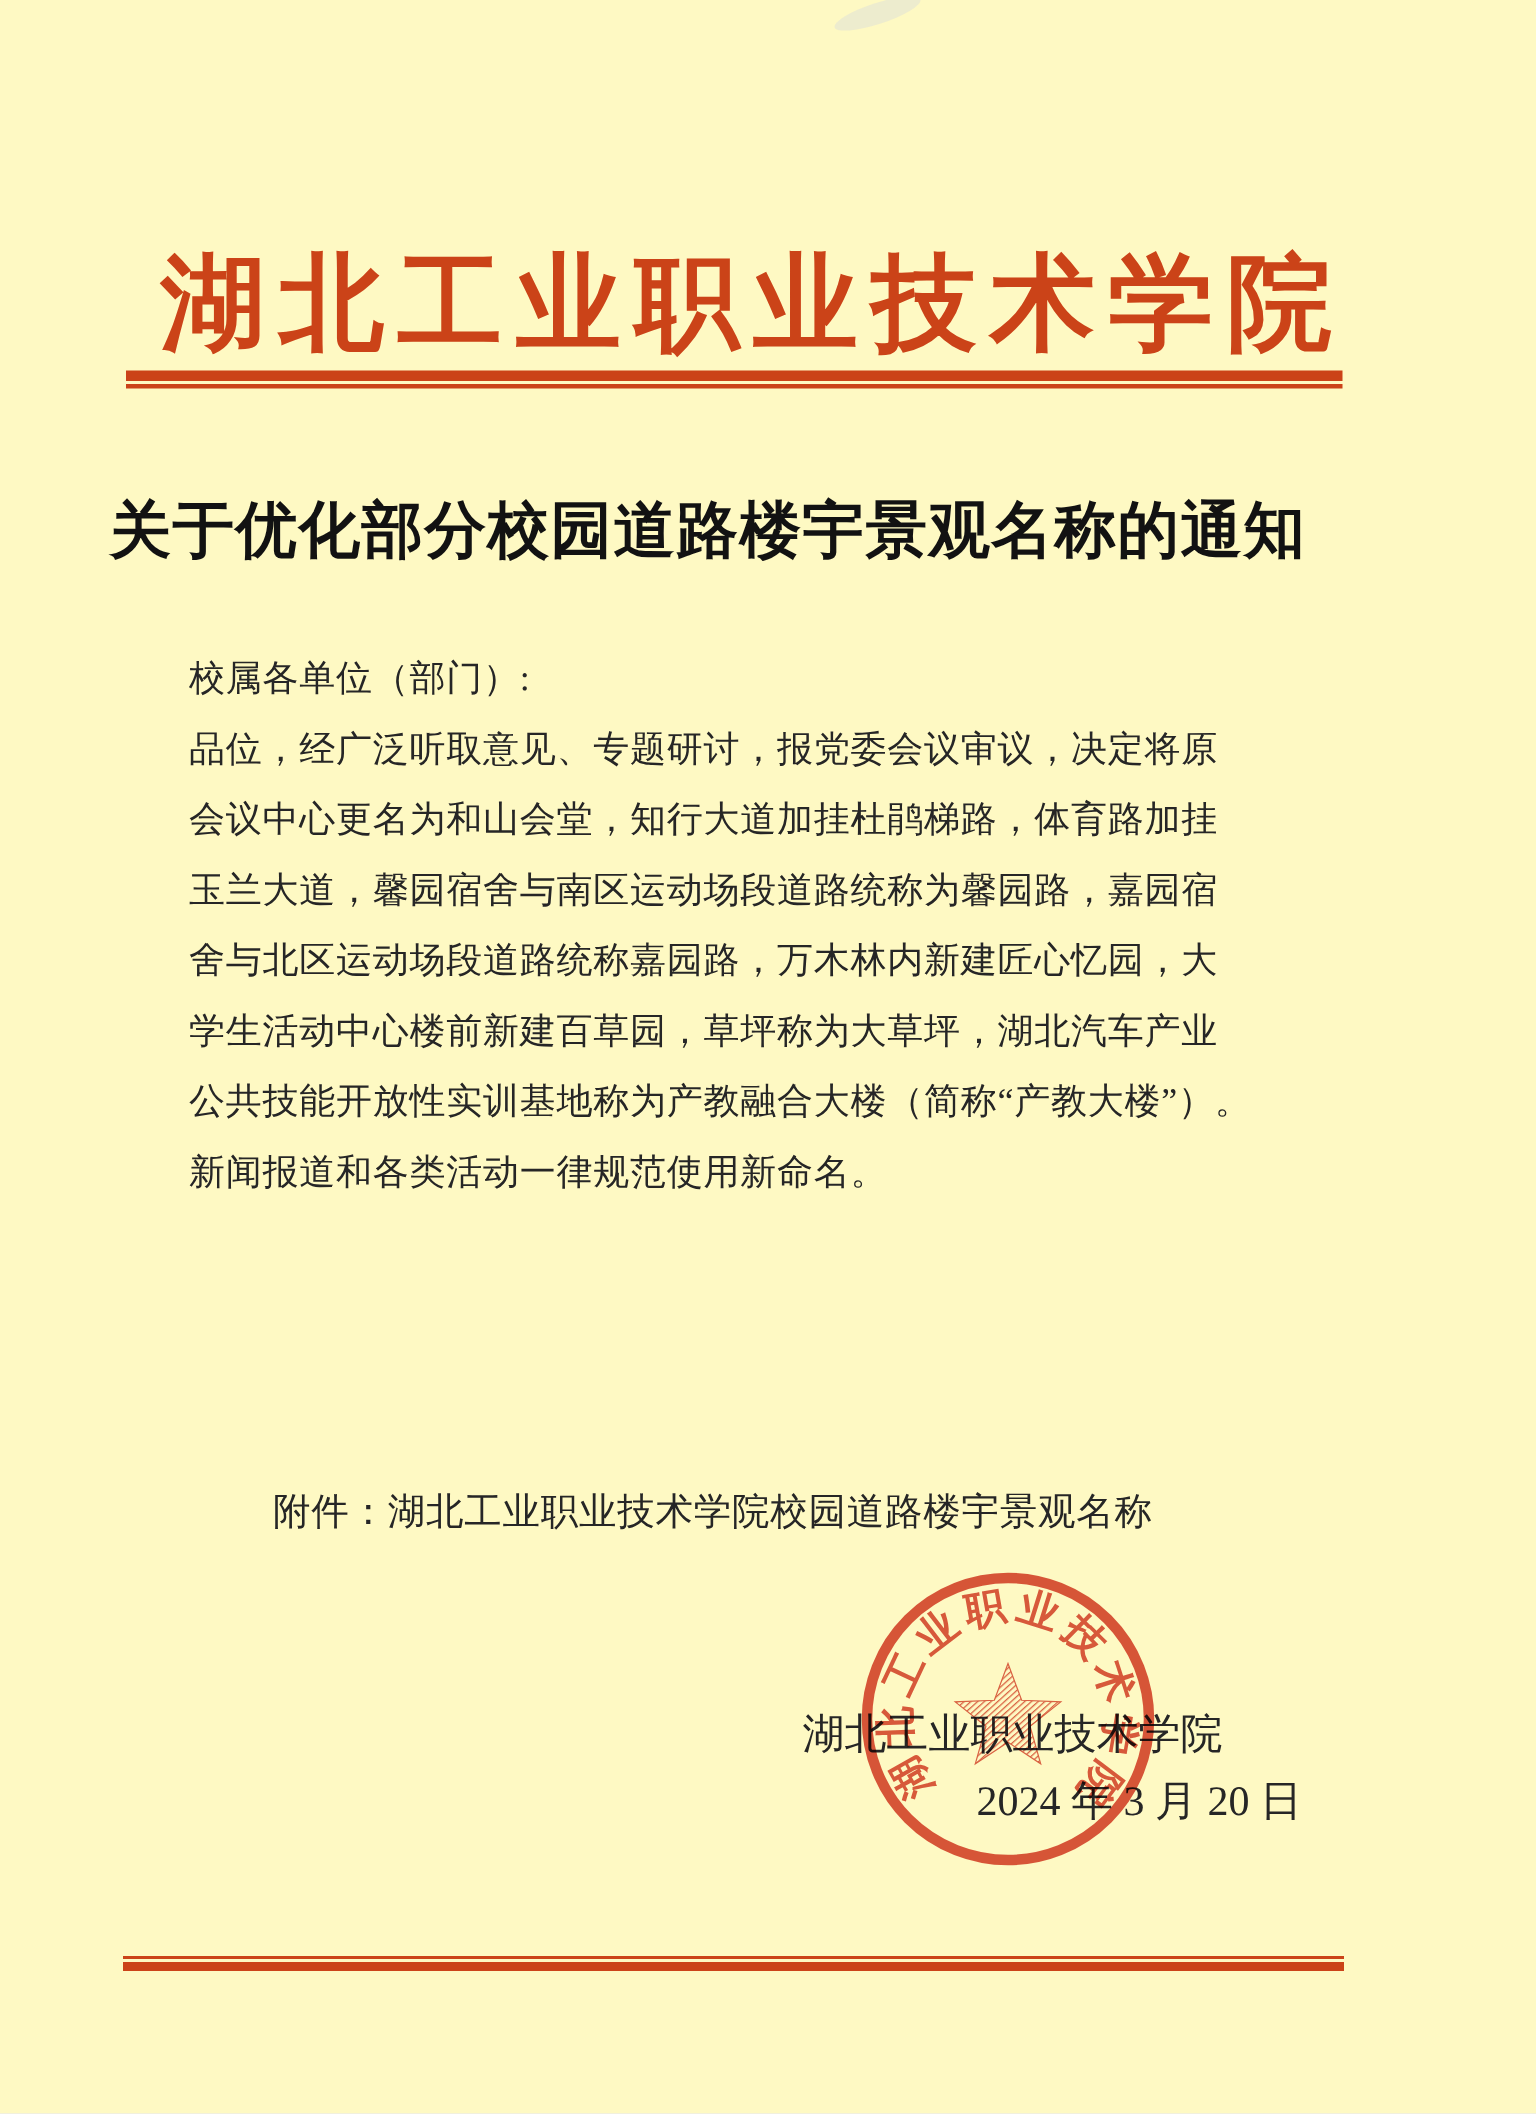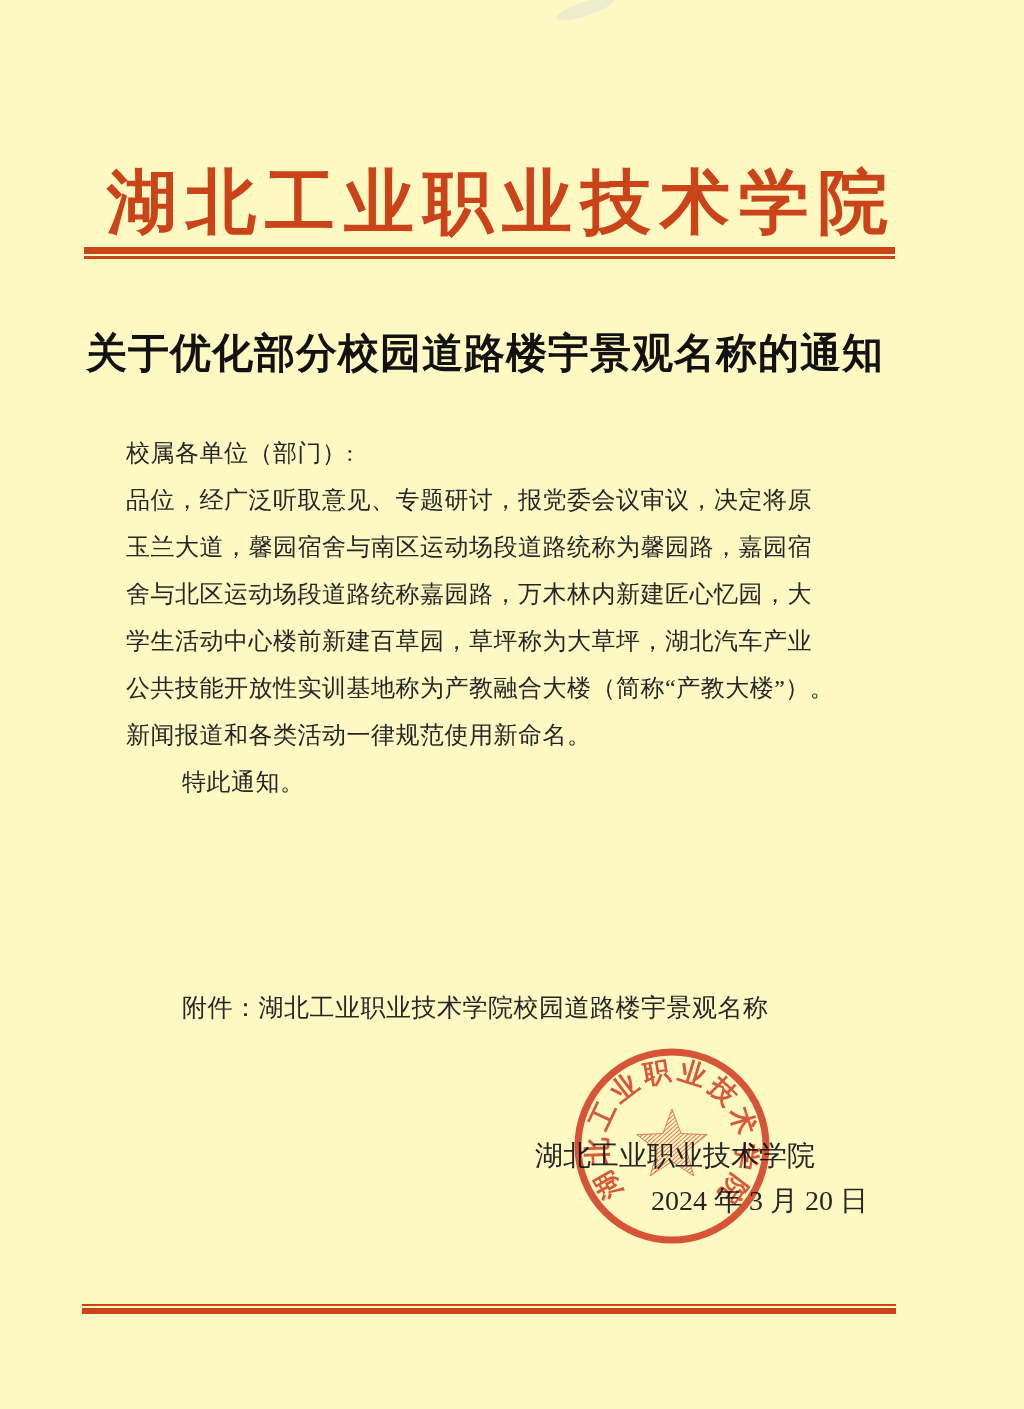--- a/index.html
+++ b/index.html
@@ -25,21 +25,20 @@
   .rule-thin{height:3px;background:#cb4318;}
   .rule-gap{height:2px;background:transparent;}
   
   .doc-title{
     position:absolute;left:0;top:326px;width:944px;
     text-align:center;
     font-size:41px;font-weight:bold;
     letter-spacing:1px;
     color:#121212;
     white-space:nowrap;
-    padding-left:13px;
   }
   
   .body-lines{
     position:absolute;left:126px;top:433px;width:800px;
     font-size:24px;color:#262626;
   }
   .body-lines .line{
     height:47px;line-height:40px;
     white-space:nowrap;
     letter-spacing:0.5px;
@@ -94,26 +93,26 @@
     <div class="rule-thick"></div>
     <div class="rule-gap"></div>
     <div class="rule-thin"></div>
   </div>
 
   <div class="doc-title">关于优化部分校园道路楼宇景观名称的通知</div>
 
   <div class="body-lines" id="body-lines">
       <div class="line">校属各单位（部门）:</div>
       <div class="line">品位，经广泛听取意见、专题研讨，报党委会议审议，决定将原</div>
+      <div class="line">会议中心更名为和山会堂，知行大道加挂杜鹃梯路，体育路加挂</div>
       <div class="line">玉兰大道，馨园宿舍与南区运动场段道路统称为馨园路，嘉园宿</div>
       <div class="line">舍与北区运动场段道路统称嘉园路，万木林内新建匠心忆园，大</div>
       <div class="line">学生活动中心楼前新建百草园，草坪称为大草坪，湖北汽车产业</div>
       <div class="line">公共技能开放性实训基地称为产教融合大楼（简称“产教大楼”）。</div>
       <div class="line">新闻报道和各类活动一律规范使用新命名。</div>
-      <div class="line indent">特此通知。</div>
     </div>
 
   <div class="attachment">附件：湖北工业职业技术学院校园道路楼宇景观名称</div>
 
   <div class="signature-name">湖北工业职业技术学院</div>
 
   <div class="signature-date">2024 年 3 月 20 日</div>
 
   <div class="seal">
     <svg width="202" height="202" viewBox="0 0 202 202">

